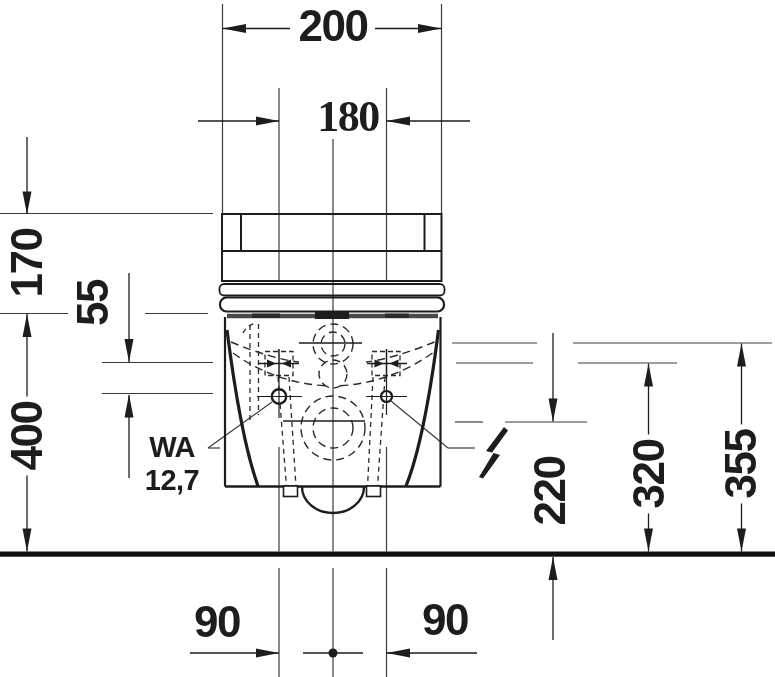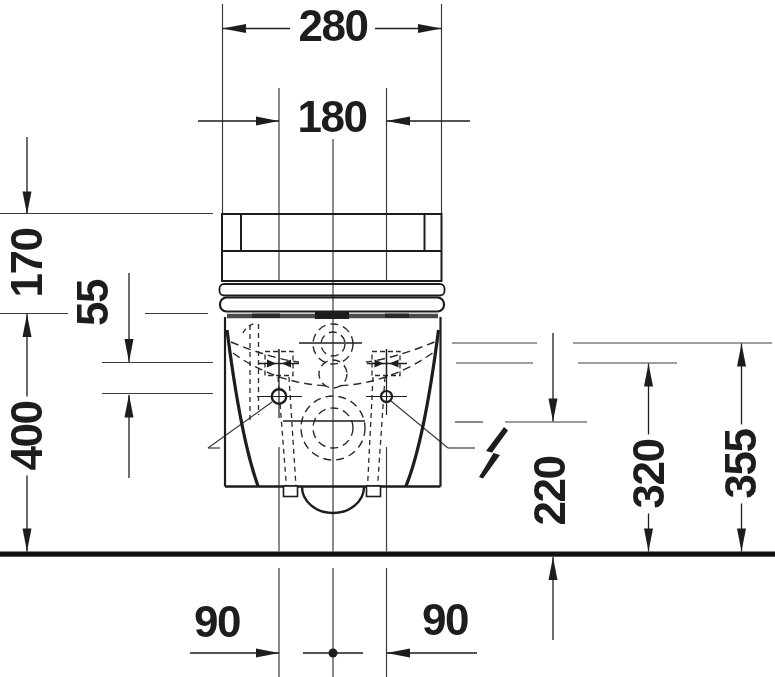--- a/index.html
+++ b/index.html
@@ -203,27 +203,29 @@
 
     <rect x="283.5" y="486" width="14" height="10.5" fill="#fff" stroke="#1d1d1b" stroke-width="1.6"></rect>
     <rect x="366.5" y="486" width="14" height="10.5" fill="#fff" stroke="#1d1d1b" stroke-width="1.6"></rect>
     <path d="M 302 487 A 31 26 0 0 0 364 487" fill="none" stroke="#1d1d1b" stroke-width="2.4"></path>
 
     <polygon points="504,427 486,451 493.5,453 479,477 483,478.5 500,455 492,452.5 508,430.5" fill="#1d1d1b" stroke="none"></polygon>
 
     <rect x="0" y="551.5" width="775" height="5.2" fill="#111111" stroke="none"></rect>
   </svg>
 
-  <div class="dim" style="left:333px;top:26px;">280</div>
-  <div class="dim" style="left:332px;top:117px;">180</div>
+  <div class="dim" style="left:333px;top:26px;">200</div>
+  <div class="dim" style="left:348px;top:117px;font-family:Liberation Serif, serif;">180</div>
   <div class="dim v" style="left:27px;top:263px;">170</div>
   <div class="dim v" style="left:93px;top:303px;">55</div>
   <div class="dim v" style="left:27px;top:436px;">400</div>
   <div class="dim v" style="left:550px;top:491px;">220</div>
   <div class="dim v" style="left:649px;top:474px;">320</div>
   <div class="dim v" style="left:741px;top:464px;">355</div>
   <div class="dim" style="left:217px;top:622px;">90</div>
   <div class="dim" style="left:445px;top:620px;">90</div>
 
   <div class="wa-block">
+    <div>WA</div>
+    <div>12,7</div>
   </div>
 
 </div>
 
 </body></html>

